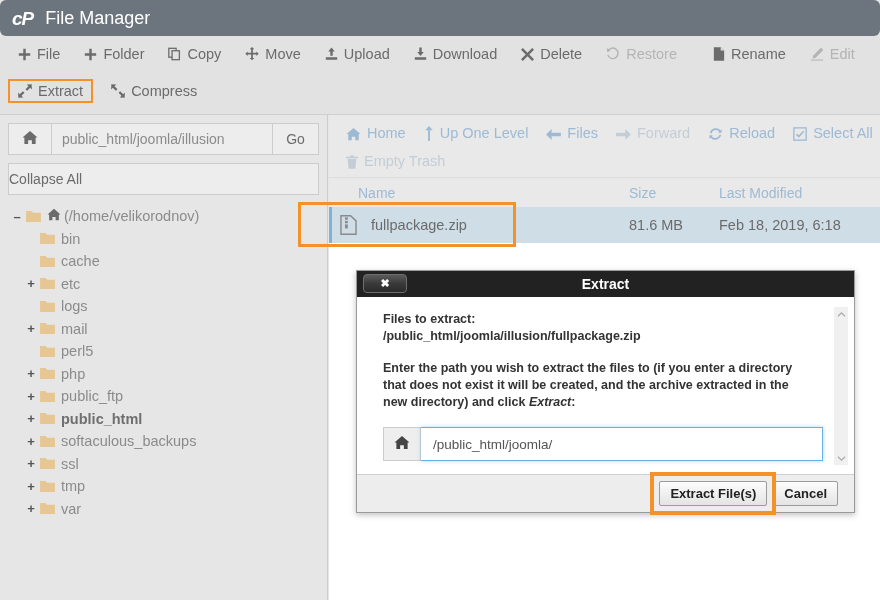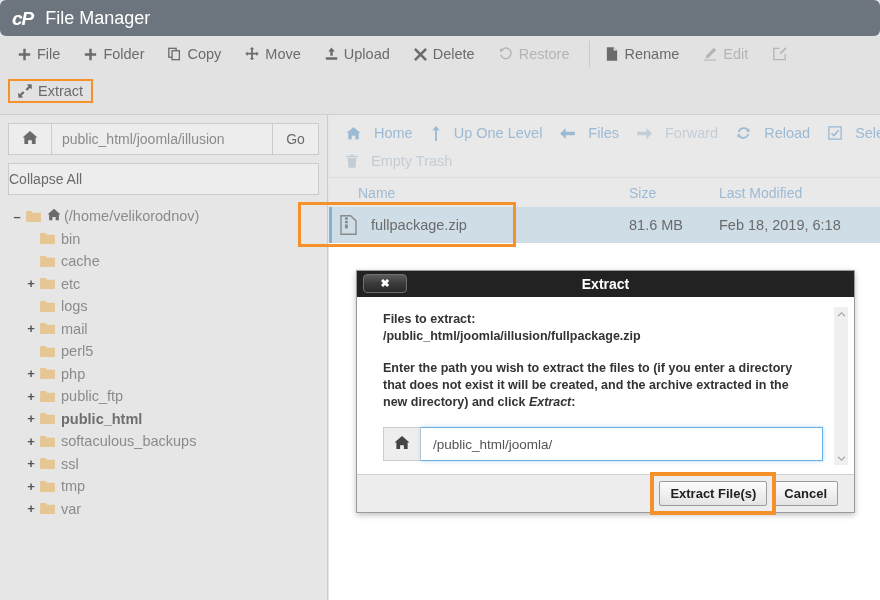--- a/index.html
+++ b/index.html
@@ -100,21 +100,21 @@
   .toggle.empty { visibility: hidden; }
   .indent { width: 14px; flex: none; }
   .folder { margin-right: 6px; flex: none; display: inline-flex; }
   .home-g { margin-right: 3px; color: #6b6b6b; font-size: 14px; }
 
   
   .right-panel { position: absolute; left: 329px; top: 0; width: 551px; height: 485px; background: #ffffff; }
   .nav-bar { background: #e9e9e9; padding: 4px 0 2px 8px; }
   .nav-row { display: flex; align-items: center; height: 28px; }
   .nav-btn {
-    display: flex; align-items: center; gap: 13px;
+    display: flex; align-items: flex-end; gap: 6px;
     padding: 2px 9px; color: #9dbad4; font-size: 14.5px; white-space: nowrap;
   }
   .nav-btn.muted { color: #c3cdd6; }
   .nav-btn .ico { display: inline-flex; align-items: center; }
   .table-head {
     display: flex; align-items: center; height: 30px;
     background: #e9e9e9; border-top: 1px solid #dddddd;
     color: #9dbad4; font-size: 14px;
   }
   .col-name { width: 300px; padding-left: 29px; }
@@ -248,20 +248,28 @@
 
       <div class="tb-btn">
         <span class="ico">
           <svg width="13" height="14" viewBox="0 0 16 16">
               <path fill="#6b6b6b" d="M8 0l4 5H9.5v5h-3V5H4zM1 12h14v3H1z"></path>
             </svg>
         </span>
         <span>Upload</span>
       </div>
 
+      <div class="tb-btn">
+        <span class="ico">
+          <svg width="13" height="14" viewBox="0 0 16 16">
+              <path fill="#6b6b6b" d="M8 10.5L4 5.5h2.5V0h3v5.5H12zM1 12h14v3H1z"></path>
+            </svg>
+        </span>
+        <span>Download</span>
+      </div>
 
       <div class="tb-btn">
         <span class="ico">
           <svg width="13" height="13" viewBox="0 0 16 16">
               <path fill="#6b6b6b" d="M2.2 0L8 5.8 13.8 0 16 2.2 10.2 8l5.8 5.8-2.2 2.2L8 10.2 2.2 16 0 13.8 5.8 8 0 2.2z"></path>
             </svg>
         </span>
         <span>Delete</span>
       </div>
 
@@ -308,20 +316,28 @@
     </div>
 
     <div class="tb-row row2">
       <div class="tb-btn hl">
         <span class="ico">
           <svg width="14" height="14" viewBox="0 0 16 16">
               <path fill="#6b6b6b" d="M15.6.4L10 .5l2 2-3.4 3.4 1.9 1.9L13.9 4.4l2 2zM.4 15.6L6 15.5l-2-2 3.4-3.4-1.9-1.9L2.1 11.6l-2-2z"></path>
             </svg>
         </span>
         <span>Extract</span>
+      </div>
+      <div class="tb-btn">
+        <span class="ico">
+          <svg width="14" height="14" viewBox="0 0 16 16">
+              <path fill="#6b6b6b" d="M.4.4L6 .5l-2 2 3.4 3.4-1.9 1.9L2.1 4.4l-2 2zM15.6 15.6L10 15.5l2-2-3.4-3.4 1.9-1.9 3.4 3.4 2-2z"></path>
+            </svg>
+        </span>
+        <span>Compress</span>
       </div>
     </div>
   </div>
 
   <div class="main">
 
     <div class="left-panel">
 
       <div class="path-row">
         <div class="path-home">

